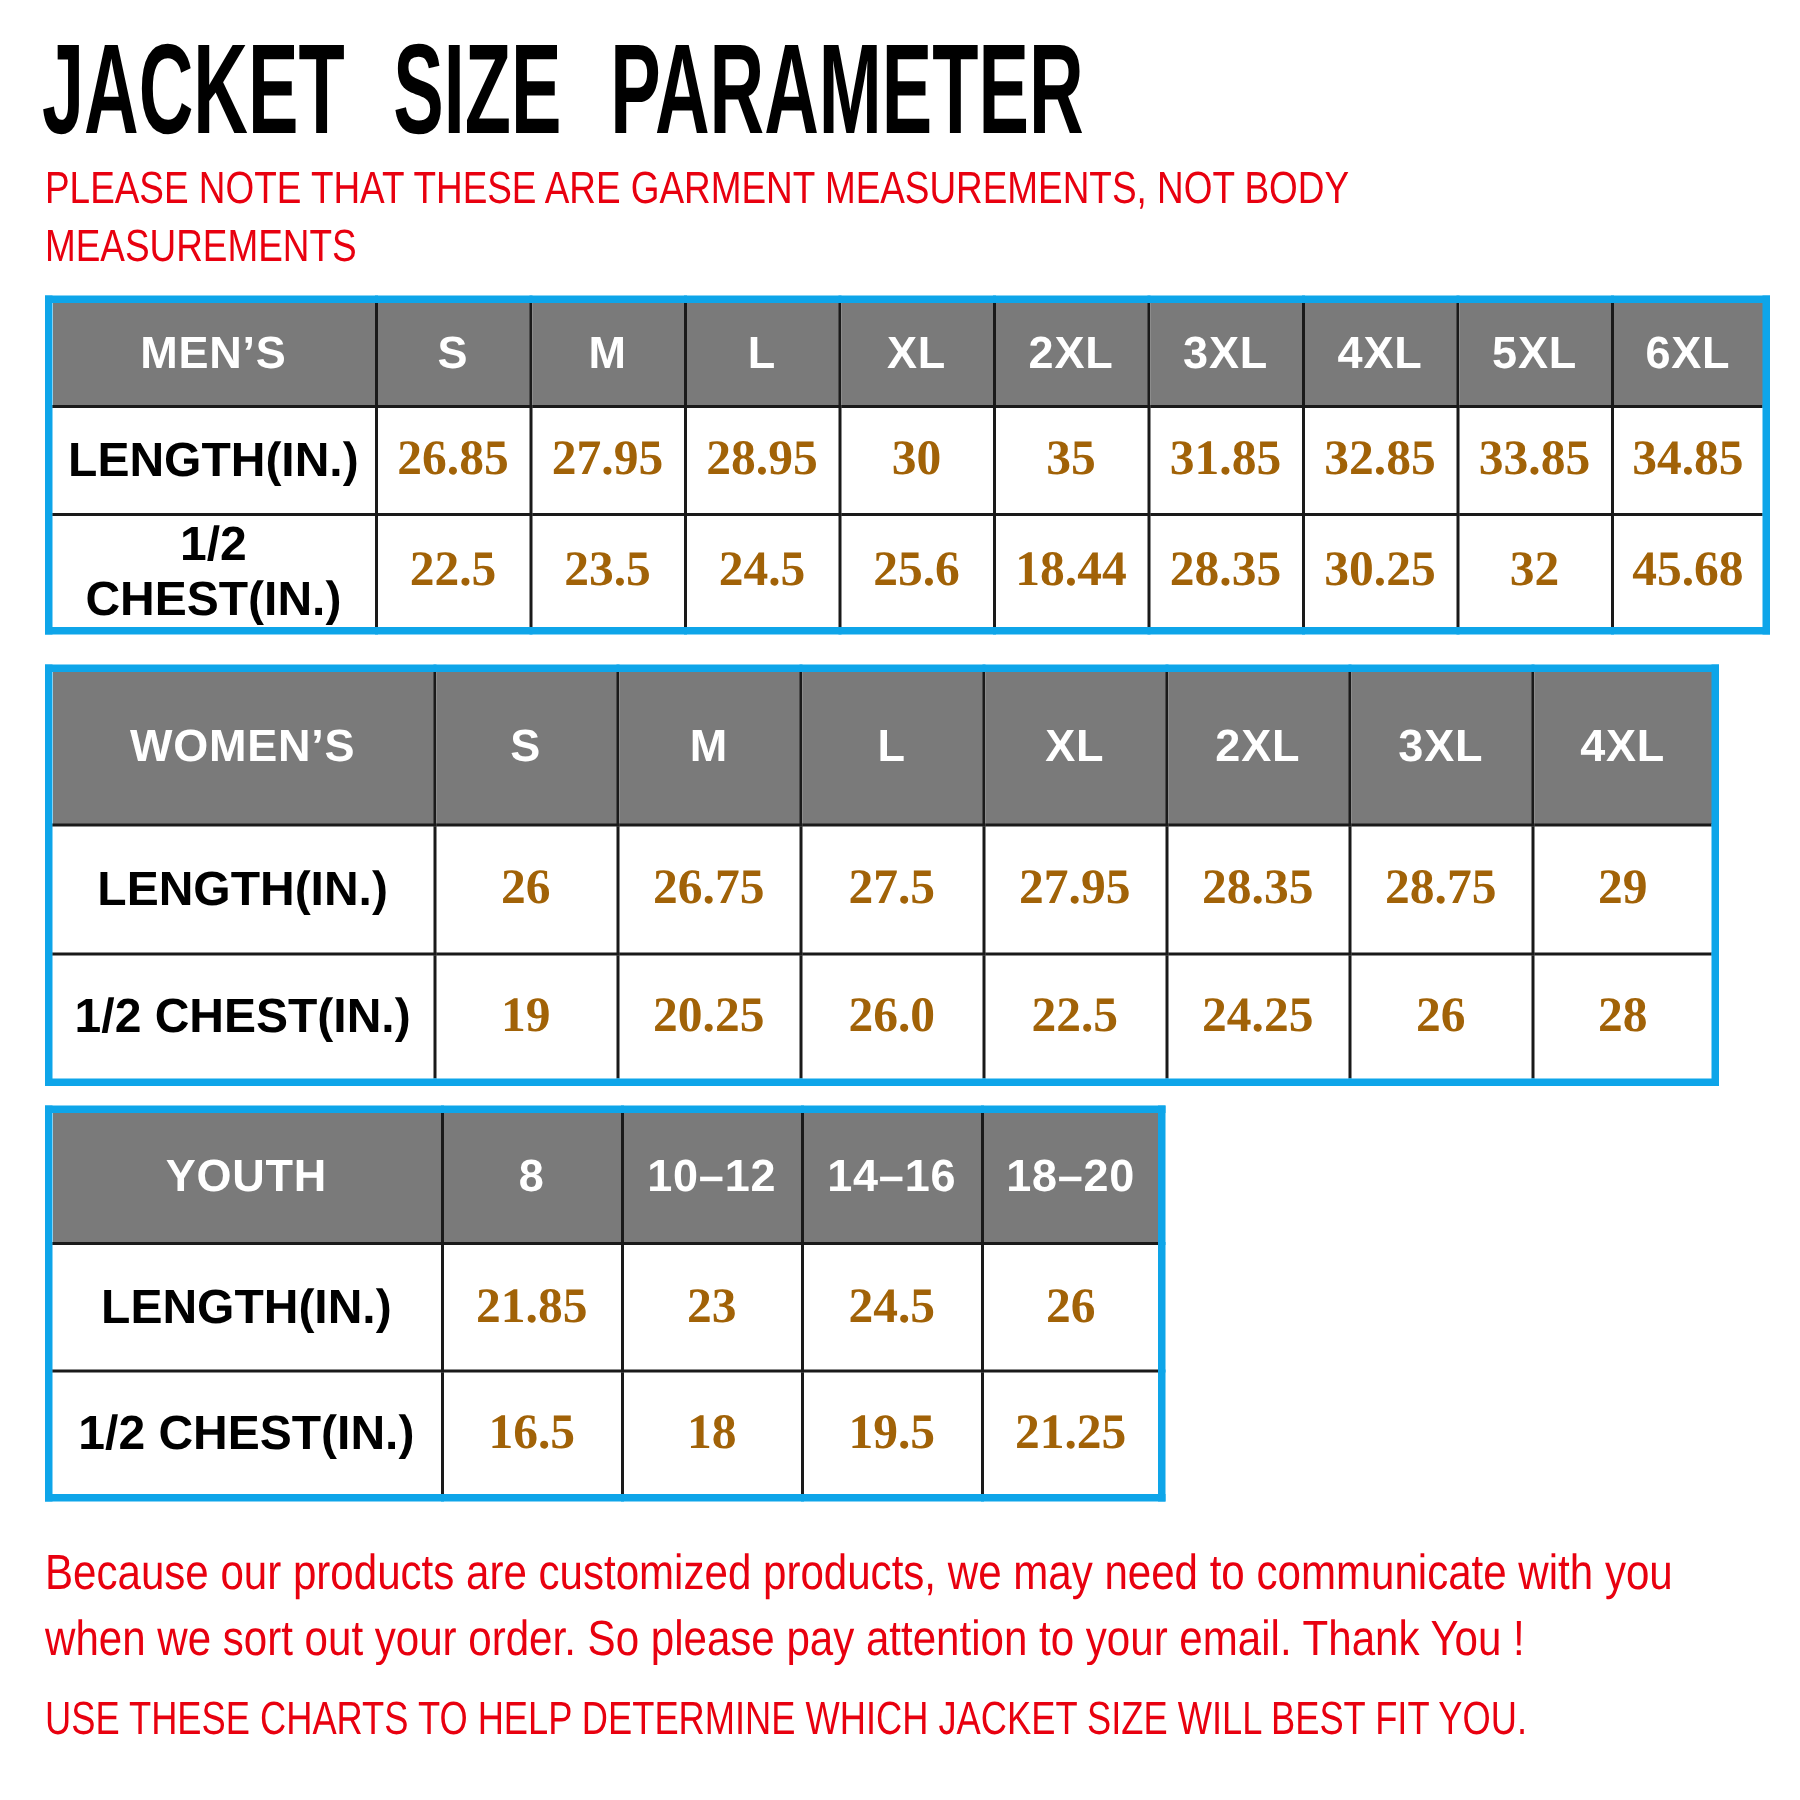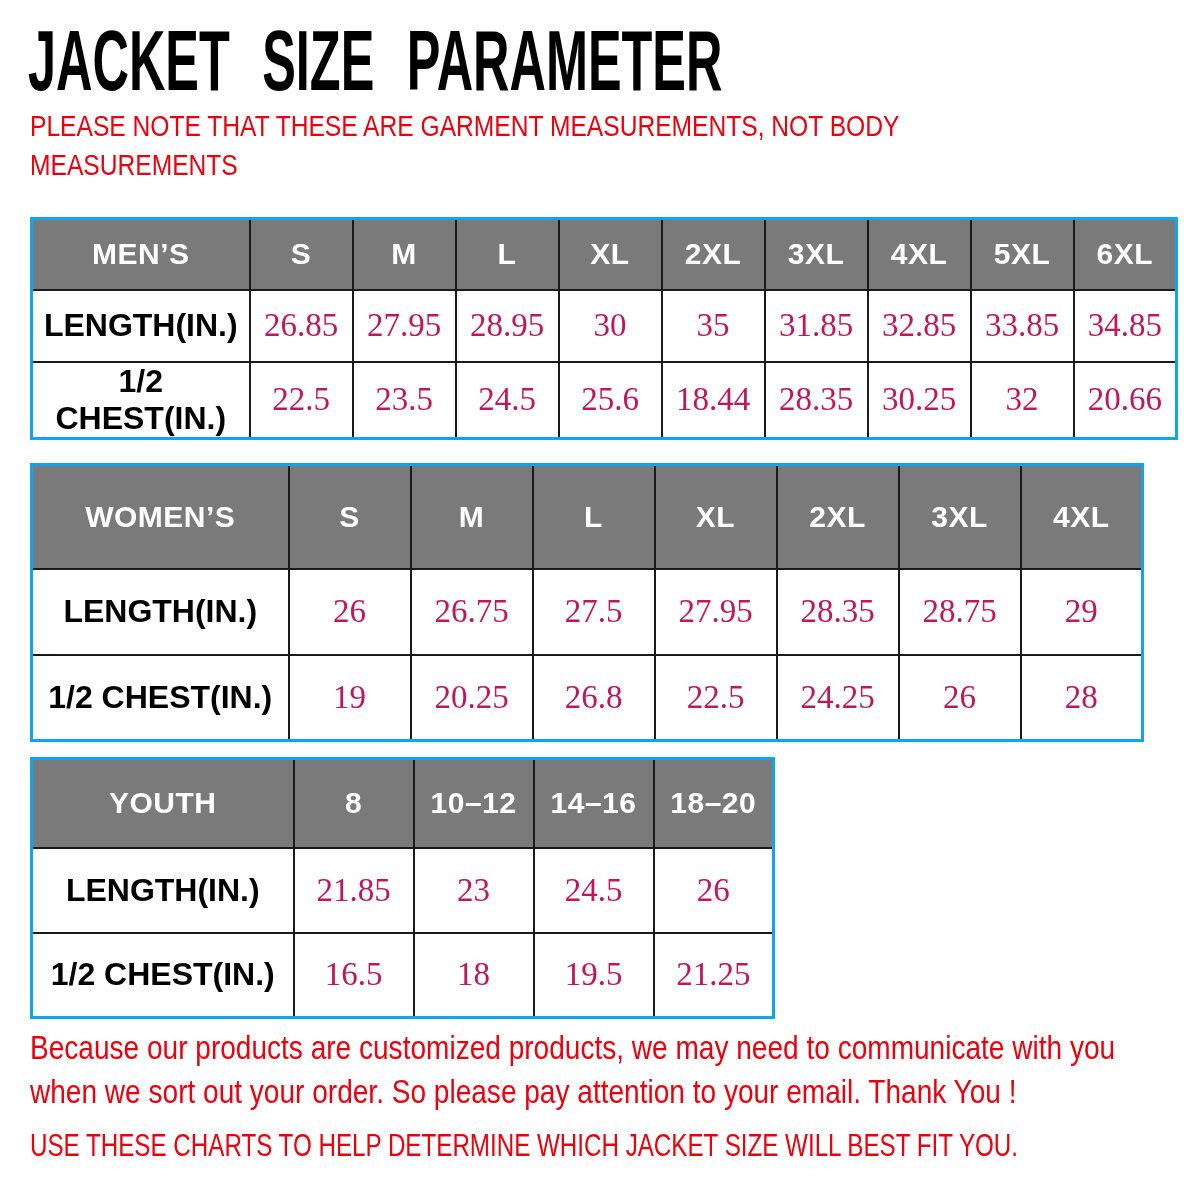--- a/index.html
+++ b/index.html
@@ -16,31 +16,31 @@
   }
   
   .note{
     position:absolute;left:30px;top:106px;color:#e8000f;
     font-size:30px;font-weight:400;line-height:39px;white-space:nowrap;
     transform:scaleX(0.82);transform-origin:top left;
   }
   
   table.size-table{
     position:absolute;border-collapse:collapse;table-layout:fixed;
-    background:#fff;border:3px solid #0ea5e9;margin-top:20px;
+    background:#fff;border:5px solid #0ea5e9;
   }
   table.size-table th,table.size-table td{
     border:2px solid #1a1a1a;text-align:center;vertical-align:middle;
     padding:0;overflow:hidden;
   }
   table.size-table th{
     background:#7a7a7a;color:#ffffff;font-size:30px;font-weight:700;letter-spacing:0.5px;
   }
   td.row-label{font-size:32px;font-weight:700;color:#000;letter-spacing:0px;}
-  td.val{font-family:"Liberation Serif",serif;font-size:33px;font-weight:400;color:#be185d;}
+  td.val{font-family:"Liberation Serif",serif;font-size:33px;font-weight:700;color:#a16207;}
   
   .mens{left:30px;top:197px;}
   .mens tr.head-row{height:71px;}
   .mens tr.data-row{height:72px;}
   
   .womens{left:30px;top:443px;}
   .womens tr.head-row{height:104px;}
   .womens tr.data-row{height:86px;}
   
   .youth{left:30px;top:737px;}
@@ -114,21 +114,21 @@
     <tr class="data-row">
       <td class="row-label">1/2 CHEST(IN.)</td>
       <td class="val">22.5</td>
       <td class="val">23.5</td>
       <td class="val">24.5</td>
       <td class="val">25.6</td>
       <td class="val">18.44</td>
       <td class="val">28.35</td>
       <td class="val">30.25</td>
       <td class="val">32</td>
-      <td class="val">20.66</td>
+      <td class="val">45.68</td>
     </tr>
   </tbody>
     </table>
 
   <table class="size-table womens">
     <colgroup>
       <col class="c-label-w">
         <col class="c-size-w">
         <col class="c-size-w">
         <col class="c-size-w">
@@ -155,21 +155,21 @@
       <td class="val">27.5</td>
       <td class="val">27.95</td>
       <td class="val">28.35</td>
       <td class="val">28.75</td>
       <td class="val">29</td>
     </tr>
     <tr class="data-row">
       <td class="row-label">1/2 CHEST(IN.)</td>
       <td class="val">19</td>
       <td class="val">20.25</td>
-      <td class="val">26.8</td>
+      <td class="val">26.0</td>
       <td class="val">22.5</td>
       <td class="val">24.25</td>
       <td class="val">26</td>
       <td class="val">28</td>
     </tr>
   </tbody>
     </table>
 
   <table class="size-table youth">
     <colgroup>

